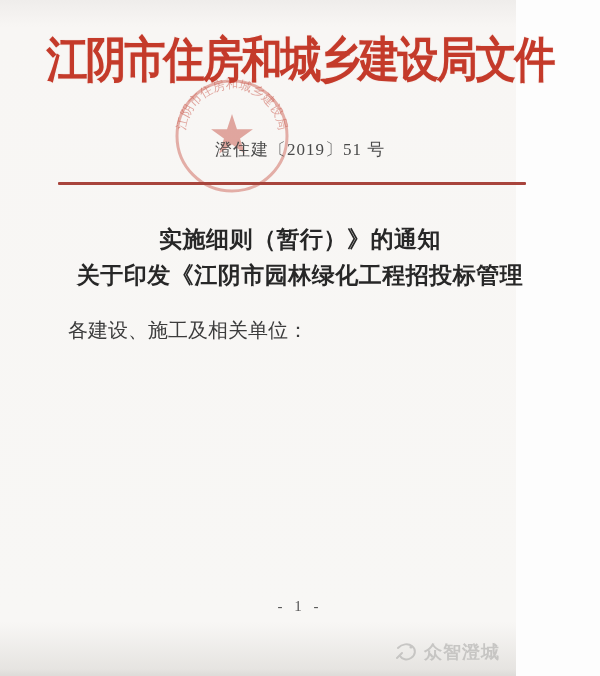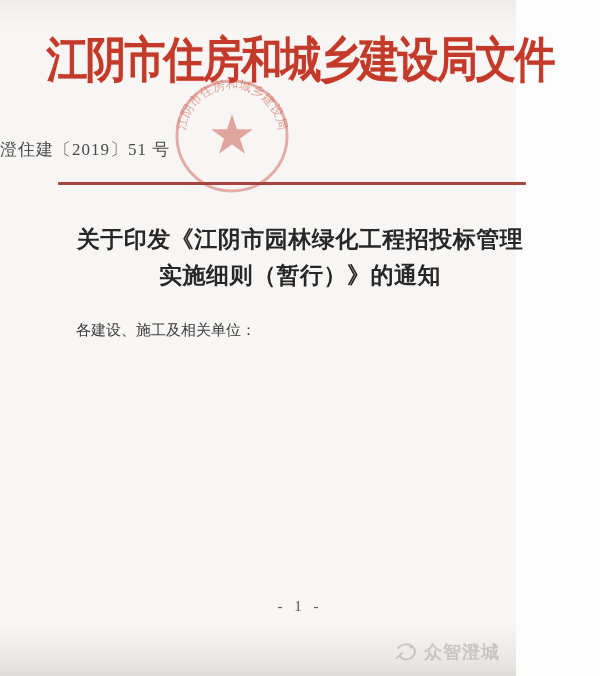--- a/index.html
+++ b/index.html
@@ -41,20 +41,21 @@
     height: 120px;
     opacity: 0.85;
   }
 
   
   .doc-number {
     position: absolute;
     top: 138px;
     left: 0;
     width: 600px;
+    text-align: center;
     font-size: 17px;
     letter-spacing: 1px;
     color: #4a4a4a;
   }
 
   
   .red-line {
     position: absolute;
     top: 182px;
     left: 58px;
@@ -77,25 +78,24 @@
     color: #272727;
     letter-spacing: 0.5px;
   }
 
   
   .body-block {
     position: absolute;
     top: 312px;
     left: 68px;
     width: 464px;
-    font-size: 15px;
+    font-size: 20px;
     line-height: 36.5px;
     color: #3c3c3c;
     text-align: justify;
-    margin-left: 8px;
   }
   .body-block p.salutation { text-indent: 0; }
   .body-block p.para { text-indent: 2em; }
 
   
   .page-number {
     position: absolute;
     top: 598px;
     left: 0;
     width: 600px;
@@ -137,22 +137,22 @@
     <text font-size="12.5" fill="#c0392b" opacity="0.5" font-family="Liberation Serif, DejaVu Serif, serif">
       <textPath href="#sealArc" startOffset="50%" text-anchor="middle">江阴市住房和城乡建设局</textPath>
     </text>
   </svg>
 
   <div class="doc-number">澄住建〔2019〕51 号</div>
 
   <div class="red-line"></div>
 
   <div class="doc-title">
+    <div>实施细则（暂行）》的通知</div>
     <div>关于印发《江阴市园林绿化工程招投标管理</div>
-    <div>实施细则（暂行）》的通知</div>
   </div>
 
   <div class="body-block">
     <p class="salutation">各建设、施工及相关单位：</p>
   </div>
 
   <div class="page-number">- 1 -</div>
 
   <div class="watermark">
     <svg viewBox="0 0 24 22" aria-hidden="true">

